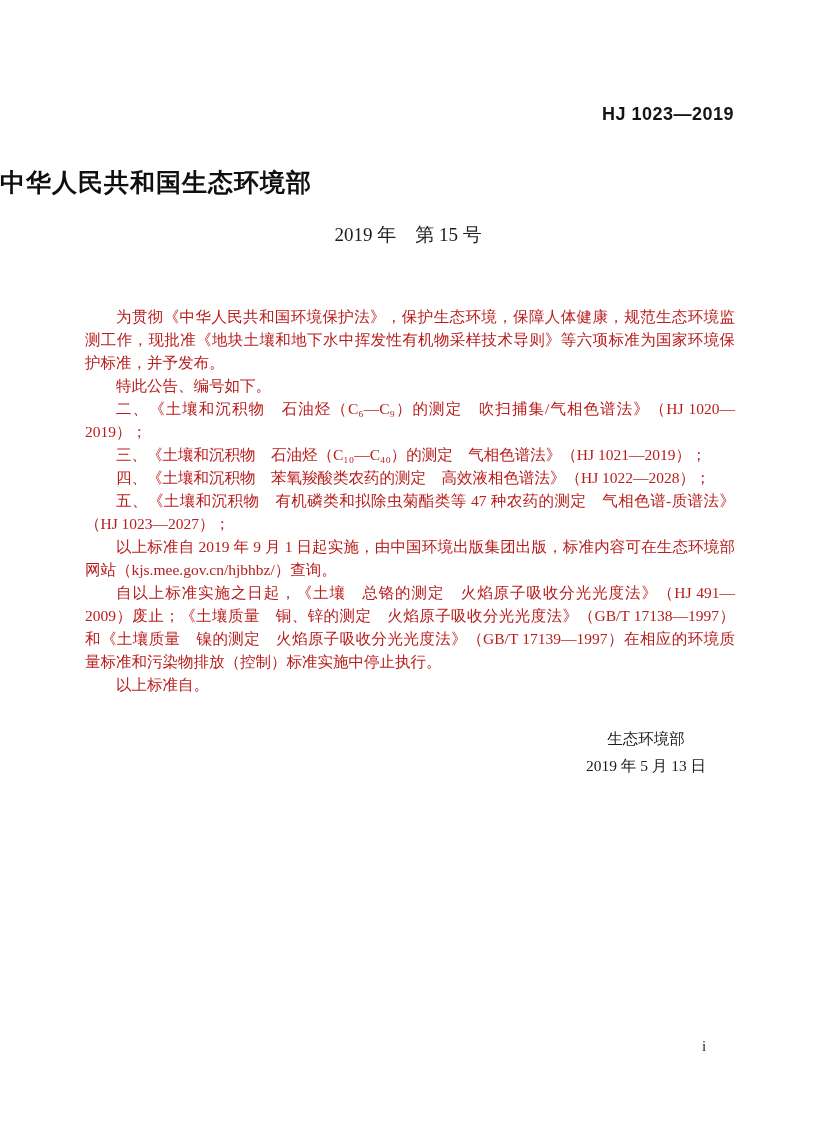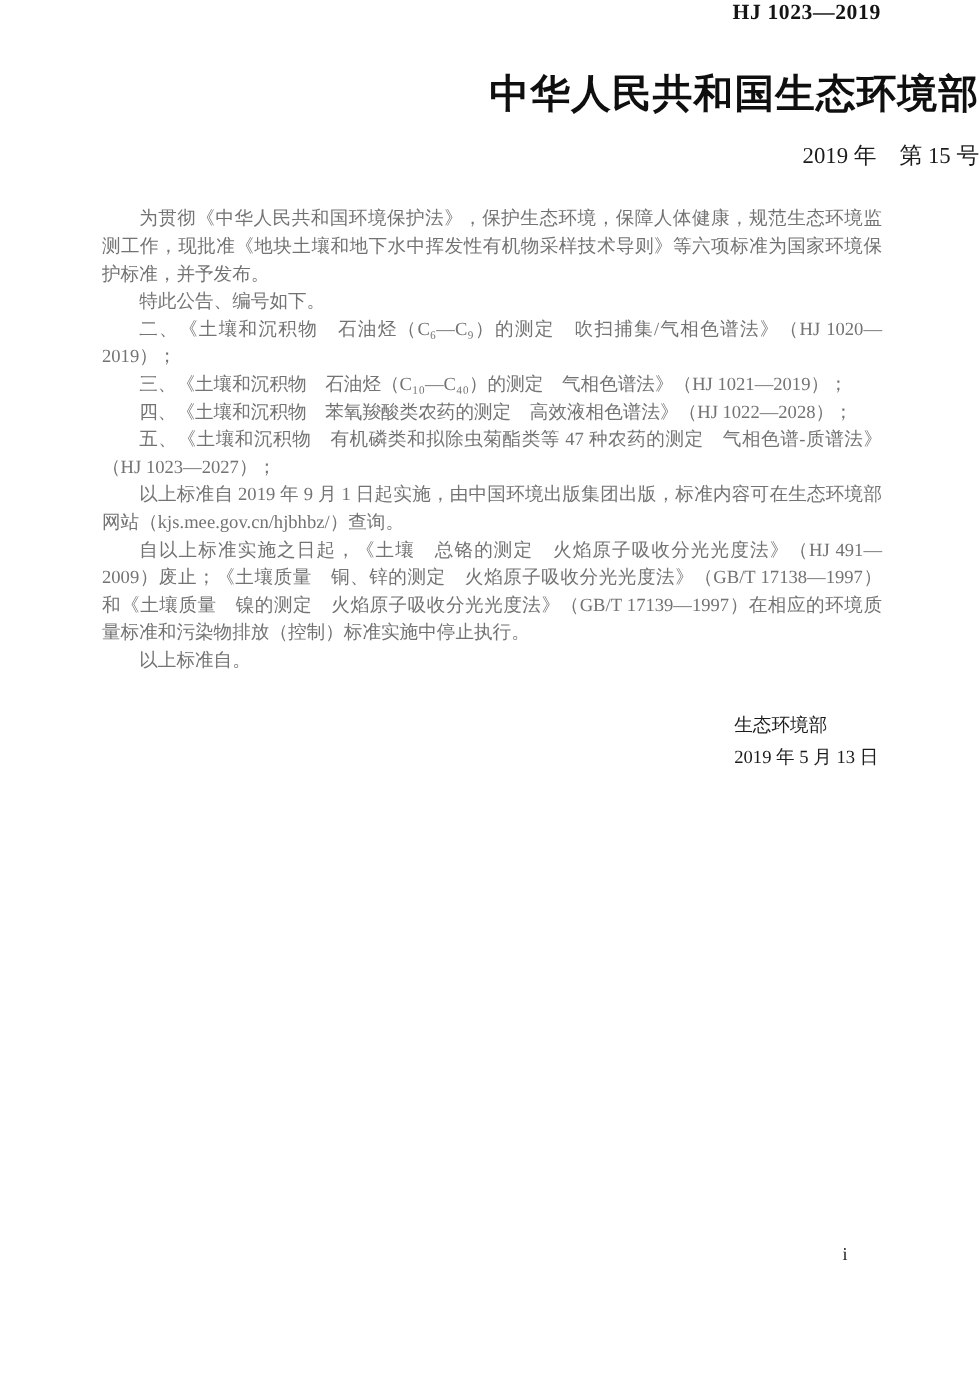--- a/index.html
+++ b/index.html
@@ -11,72 +11,73 @@
     position: relative;
     width: 816px;
     height: 1145px;
     background: #ffffff;
     color: #1c1c1c;
     font-family: "Liberation Serif", serif;
     overflow: hidden;
     box-sizing: border-box;
   }
   .doc-code {
+    padding-top: 104px;
     padding-right: 82px;
     text-align: right;
-    font-family: Liberation Serif, serif;
+    font-family: Liberation Sans, sans-serif;
     font-weight: bold;
     font-size: 18px;
     letter-spacing: 0.5px;
     color: #141414;
   }
   .ministry-title {
     margin: 40px 0 13px 0;
-    text-align: right;
+    text-align: left;
     font-family: "Liberation Sans", sans-serif;
     font-weight: bold;
-    font-size: 33px;
+    font-size: 25px;
     line-height: 34px;
     letter-spacing: 1px;
     color: #0f0f0f;
   }
   .announcement-title {
     margin: 8px 0 0 0;
     text-align: center;
     font-family: "Liberation Sans", sans-serif;
     font-weight: bold;
     font-size: 29px;
     line-height: 34px;
     letter-spacing: 2px;
     color: #0f0f0f;
   }
   .issue-no {
     margin-top: 24px;
-    text-align: right;
+    text-align: center;
     font-size: 19px;
     line-height: 24px;
     color: #1c1c1c;
   }
   .content {
-    margin: 28px auto 0 85px;
+    margin: 58px auto 0 85px;
     width: 650px;
     font-size: 15.5px;
     line-height: 23px;
     text-align: justify;
-    color: #737373;
+    color: #b91c1c;
   }
   .content p {
     margin: 0;
     padding: 0;
     text-indent: 2em;
   }
   .signature {
-    margin: 29px 84px 0 auto;
+    margin: 29px 110px 0 auto;
     width: max-content;
-    text-align: left;
+    text-align: center;
     font-size: 15.5px;
     line-height: 27px;
     color: #1c1c1c;
   }
   .page-number {
     position: absolute;
     top: 1036px;
     left: 702px;
     font-size: 15px;
     line-height: 20px;

